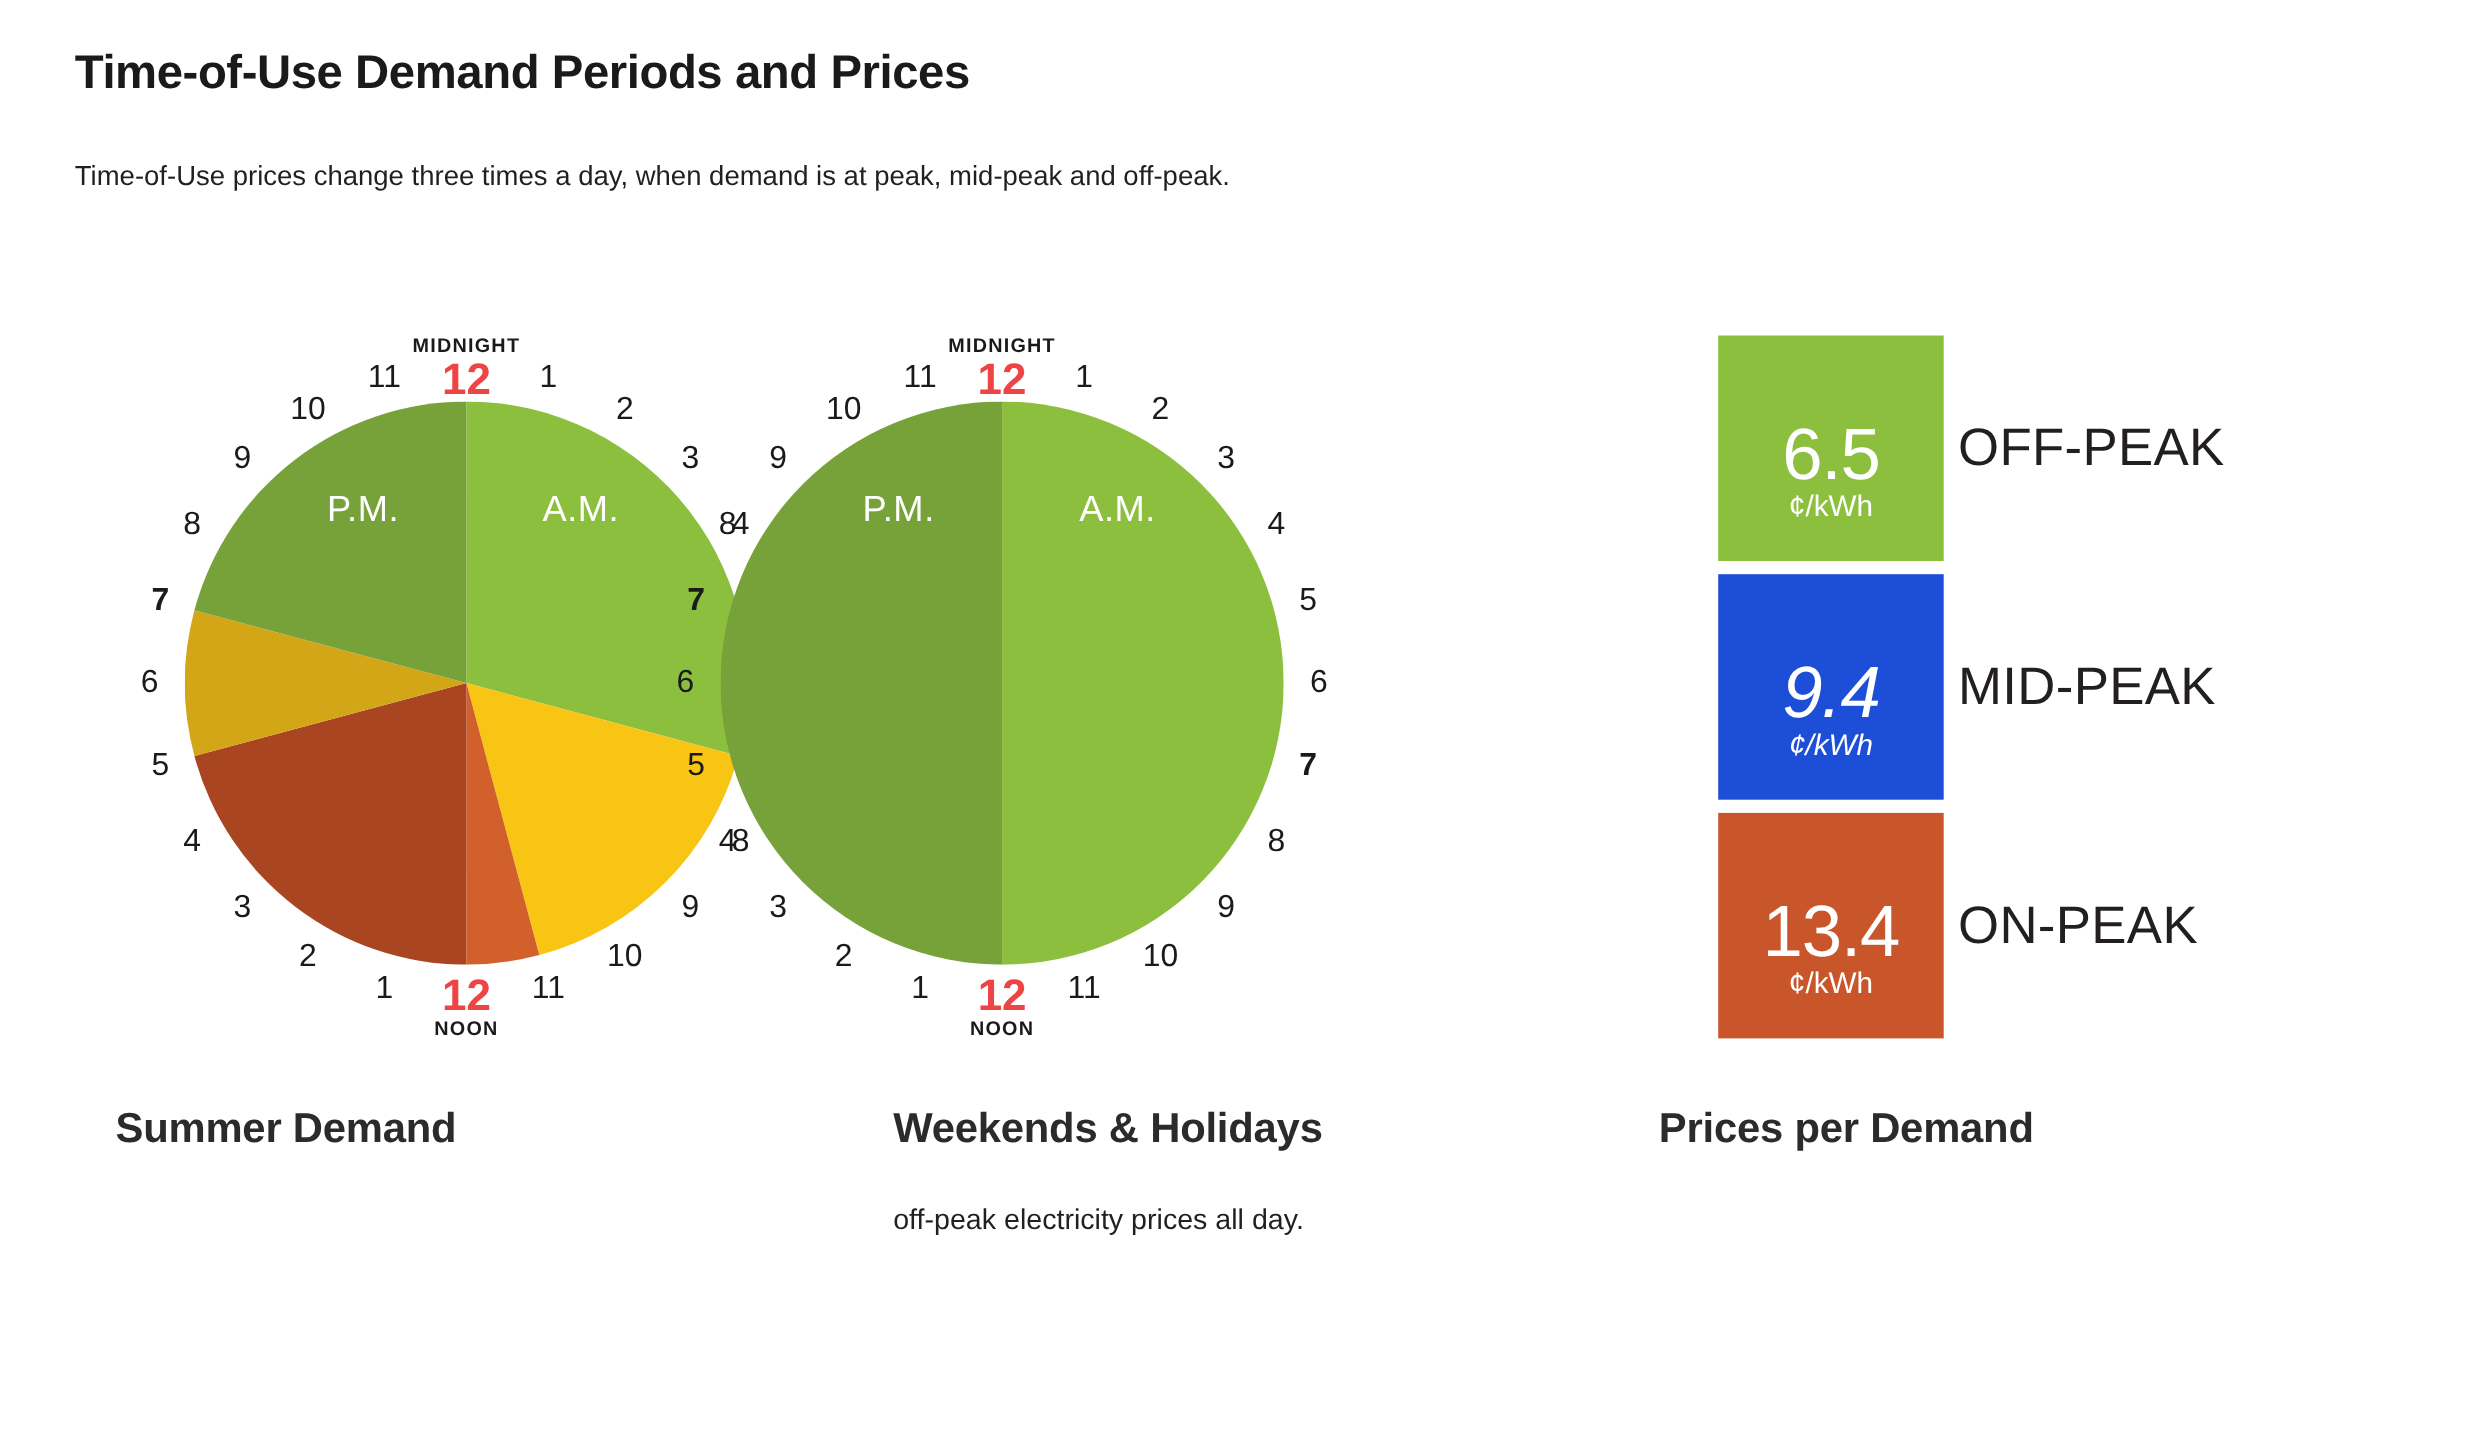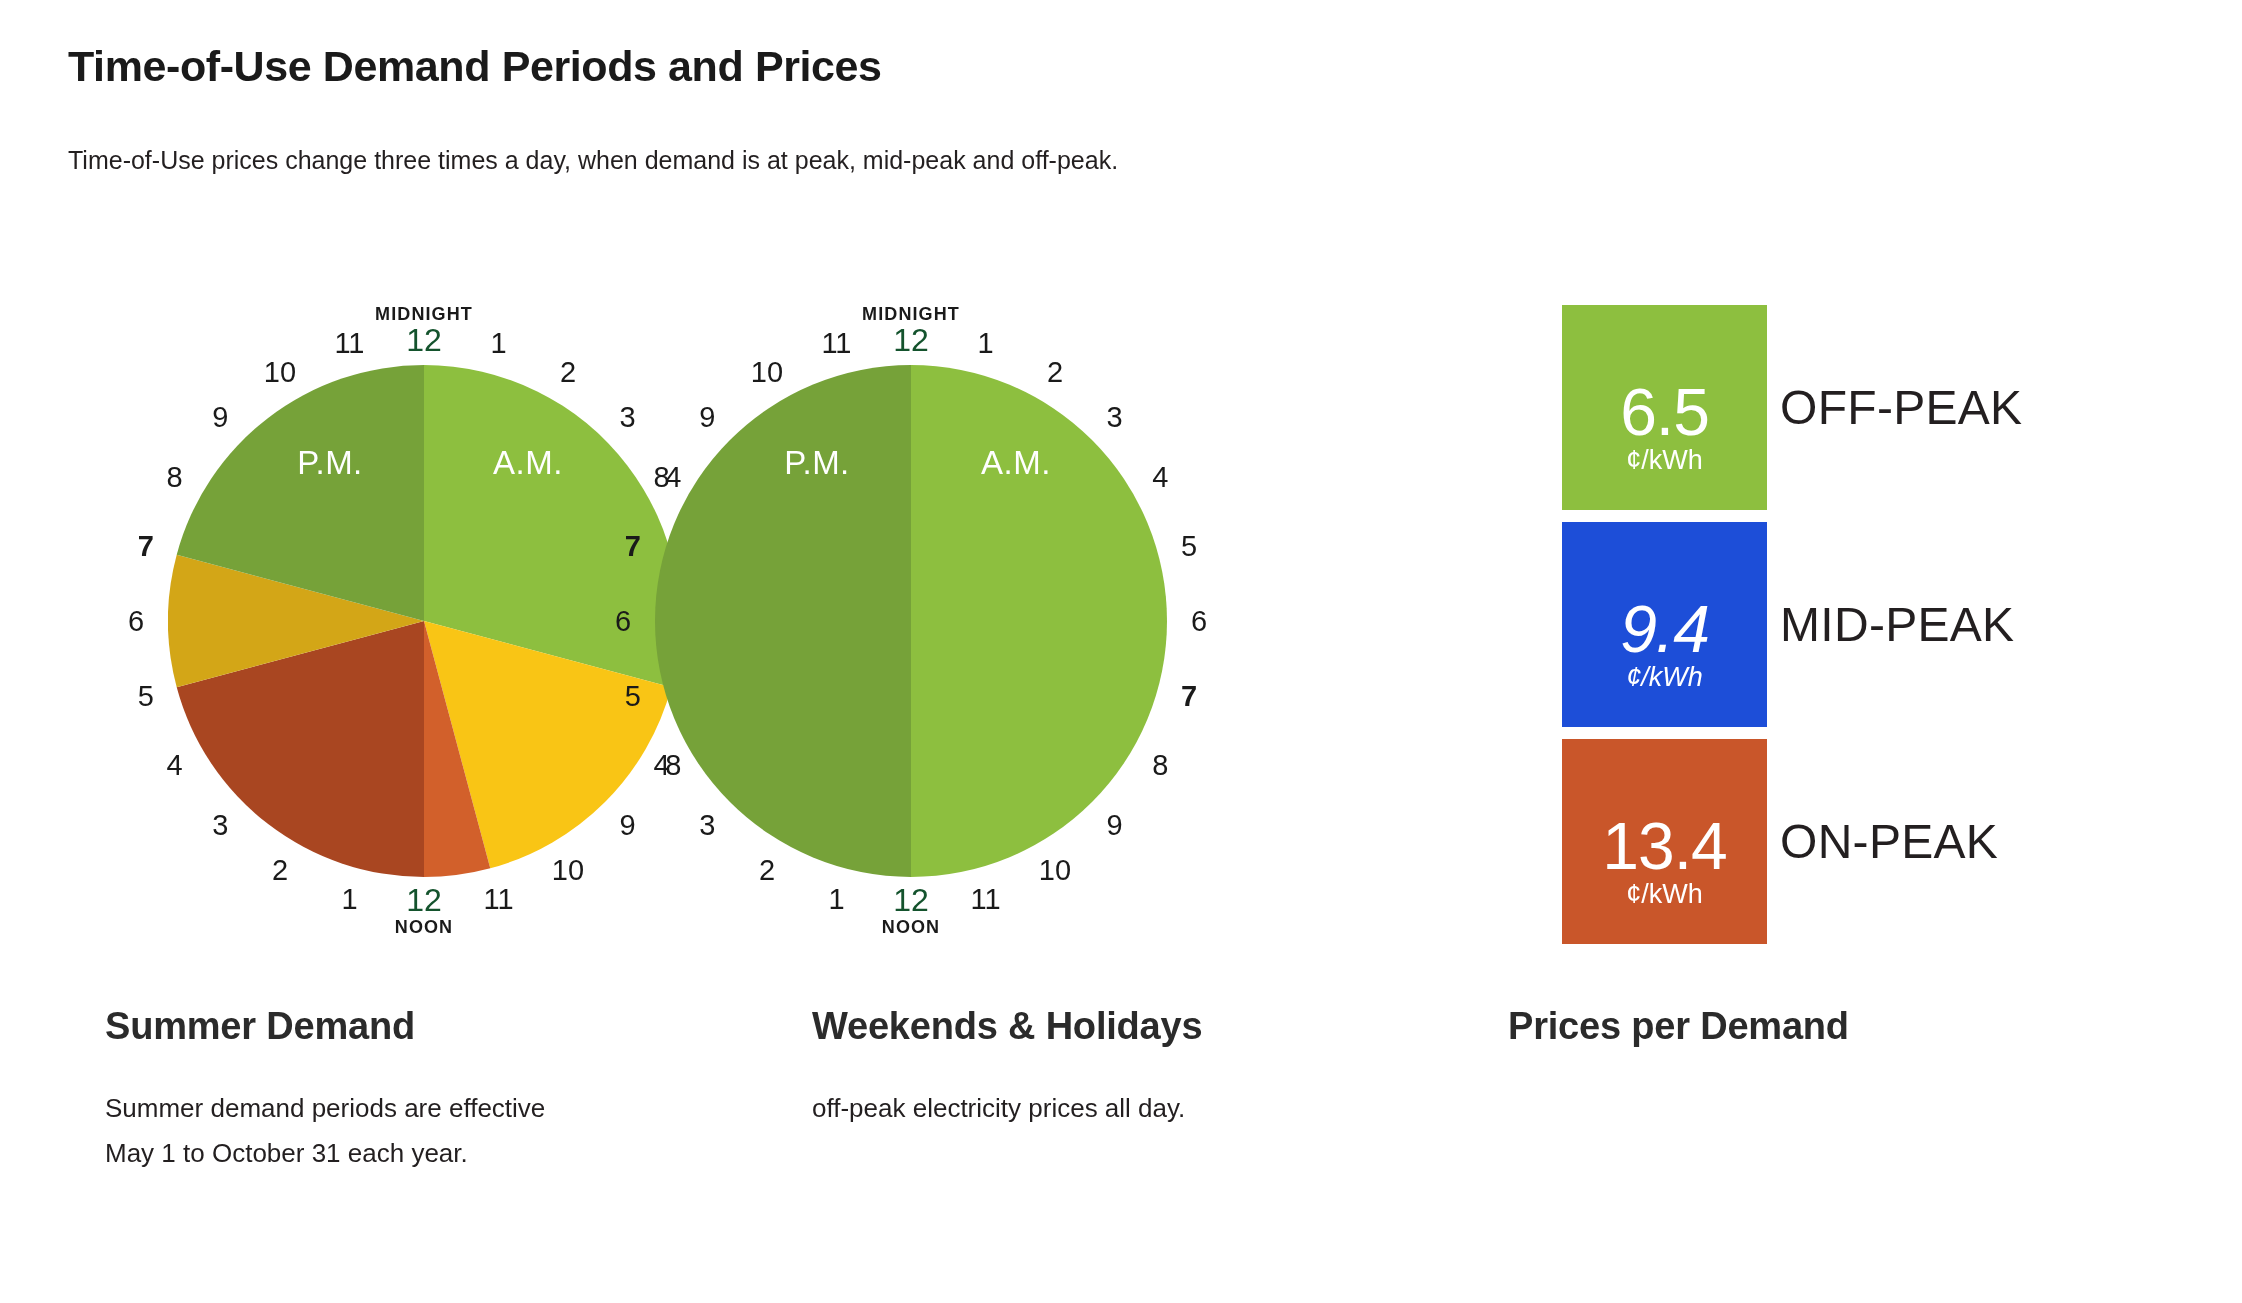--- a/index.html
+++ b/index.html
@@ -26,21 +26,21 @@
   .clock-wrap { position:absolute; }
   .clock-svg { display:block; }
 
   .clock-label-midnight,
   .clock-label-noon { position:absolute; text-align:center; }
   .tiny-cap {
     font-size:18px; font-weight:bold; letter-spacing:1.1px;
     color:#1a1a1a; line-height:1.05;
   }
   .big-12 {
-    font-size:32px; font-weight:normal; color:#14532d; line-height:1.05;
+    font-size:40px; font-weight:bold; color:#ef4444; line-height:1.05;
   }
 
   .hour-num {
     position:absolute; font-size:29px; color:#1a1a1a;
     transform:translate(-50%,-50%); line-height:1;
     white-space:nowrap;
   }
   .hour-num.bold { font-weight:bold; font-size:29px; }
 
   .ampm-label {
@@ -196,24 +196,20 @@
       <div class="legend-swatch" id="sw2" style="background: rgb(201, 86, 42);">
         <div class="legend-price">13.4</div>
         <div class="legend-unit">¢/kWh</div>
       </div>
       <div class="legend-name">ON-PEAK</div>
     </div>
   </div>
 
   <div class="col" style="left:105px;">
     <div class="col-title">Summer Demand</div>
-    <div class="col-body">
-      <span>Summer demand periods are effective</span>
-      <span>May 1 to October 31 each year.</span>
-    </div>
   </div>
 
   <div class="col" style="left:812px;">
     <div class="col-title">Weekends &amp; Holidays</div>
     <div class="col-body">
       <span>off-peak electricity prices all day.</span>
     </div>
   </div>
 
   <div class="col" style="left:1508px;">

